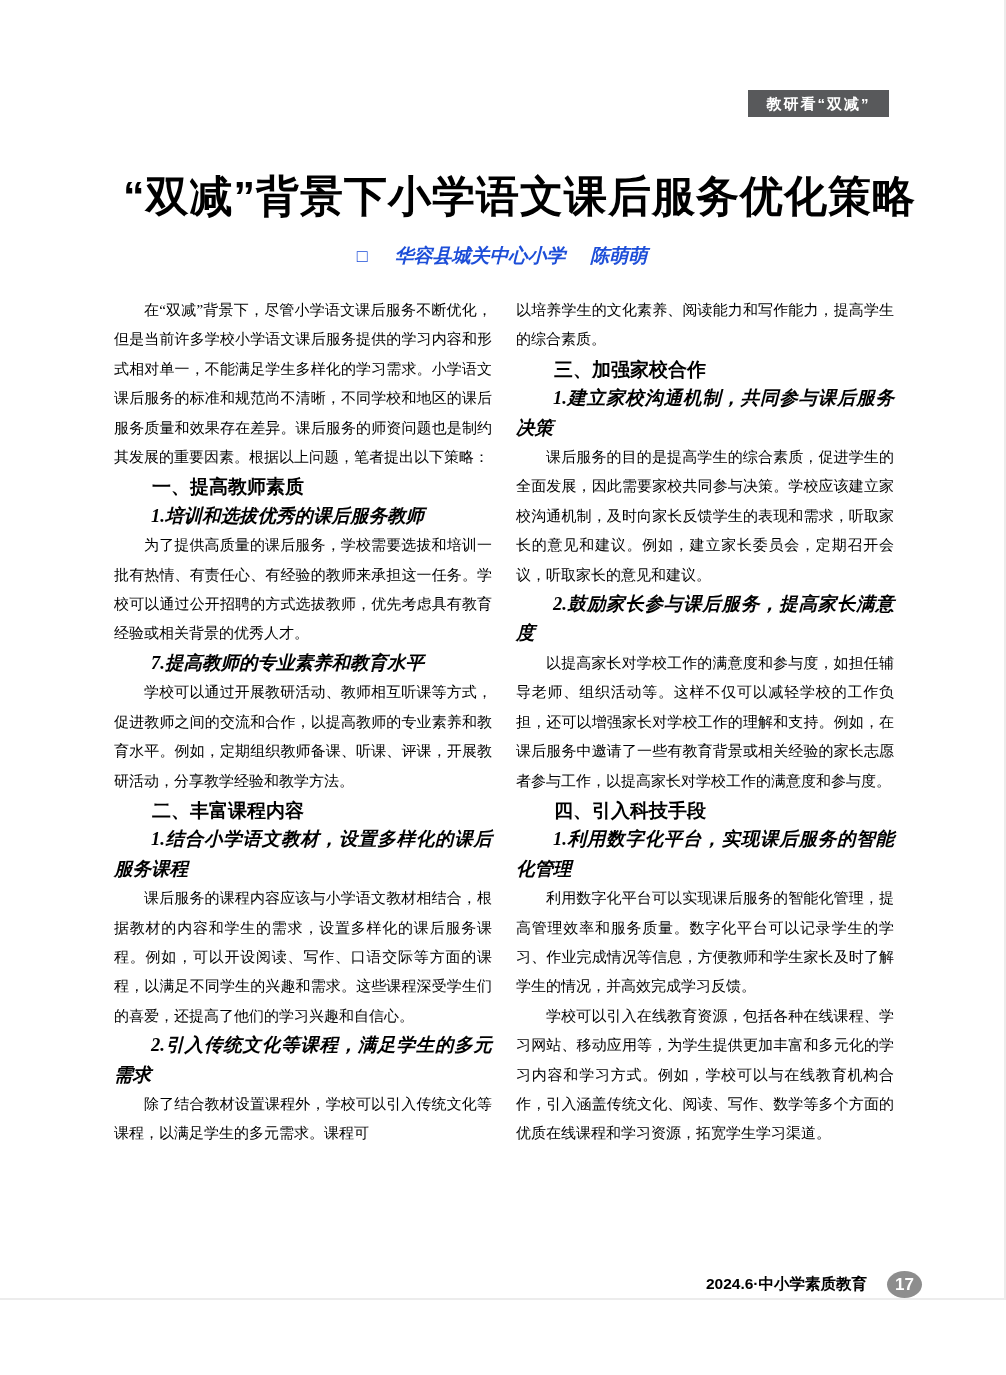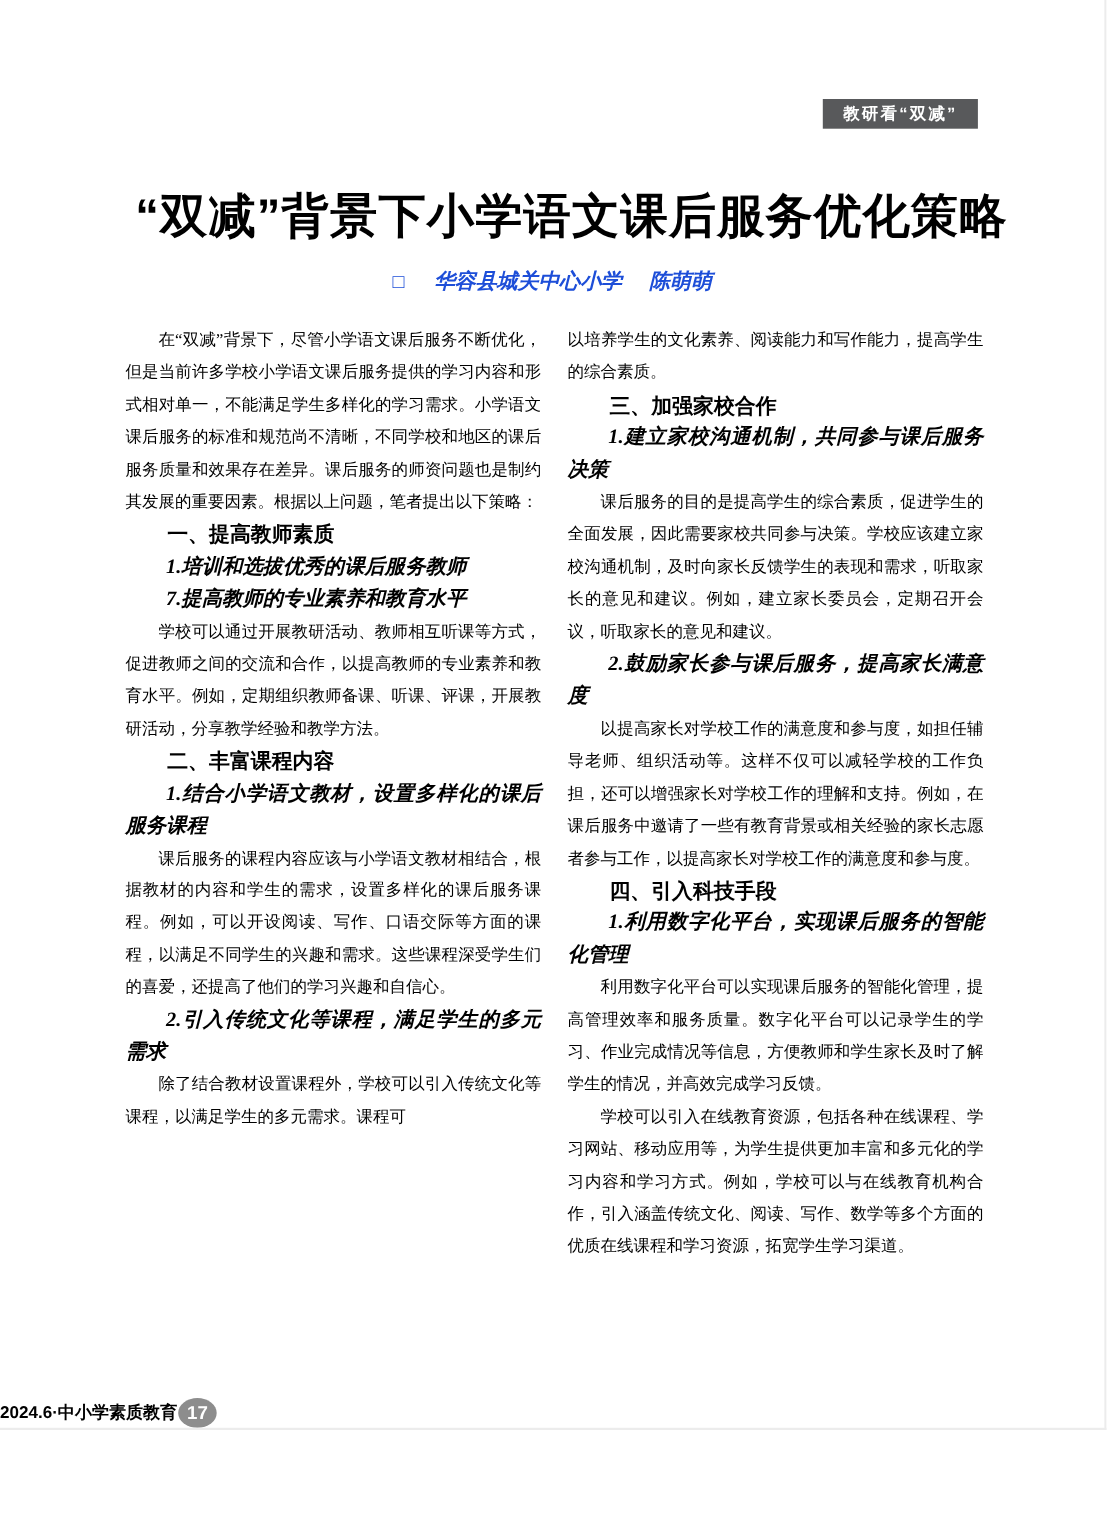--- a/index.html
+++ b/index.html
@@ -90,22 +90,23 @@
     font-weight: bold;
     text-indent: 2em;
     font-size: 18.5px !important;
   }
   .footer {
     position: absolute;
     top: 1271px;
     left: 0;
     width: 922px;
     display: flex;
+    justify-content: flex-end;
     align-items: center;
-    gap: 1px;
+    gap: 20px;
   }
   .footer-text {
     font-family: "Liberation Sans", "DejaVu Sans", sans-serif;
     font-weight: bold;
     font-size: 15.5px;
     color: #000;
   }
   .page-circle {
     width: 35px;
     height: 27px;
@@ -132,20 +133,21 @@
     <span class="marker">□</span>
     <span class="affil">华容县城关中心小学</span>
     <span class="name">陈萌萌</span>
   </div>
 
   <div class="body-cols">
     <div class="col">
       <p class="para">在“双减”背景下，尽管小学语文课后服务不断优化，但是当前许多学校小学语文课后服务提供的学习内容和形式相对单一，不能满足学生多样化的学习需求。小学语文课后服务的标准和规范尚不清晰，不同学校和地区的课后服务质量和效果存在差异。课后服务的师资问题也是制约其发展的重要因素。根据以上问题，笔者提出以下策略：</p>
       <p class="heading">一、提高教师素质</p>
       <p class="sub">1.培训和选拔优秀的课后服务教师</p>
+      <p class="para">为了提供高质量的课后服务，学校需要选拔和培训一批有热情、有责任心、有经验的教师来承担这一任务。学校可以通过公开招聘的方式选拔教师，优先考虑具有教育经验或相关背景的优秀人才。</p>
       <p class="sub">7.提高教师的专业素养和教育水平</p>
       <p class="para">学校可以通过开展教研活动、教师相互听课等方式，促进教师之间的交流和合作，以提高教师的专业素养和教育水平。例如，定期组织教师备课、听课、评课，开展教研活动，分享教学经验和教学方法。</p>
       <p class="heading">二、丰富课程内容</p>
       <p class="sub">1.结合小学语文教材，设置多样化的课后服务课程</p>
       <p class="para">课后服务的课程内容应该与小学语文教材相结合，根据教材的内容和学生的需求，设置多样化的课后服务课程。例如，可以开设阅读、写作、口语交际等方面的课程，以满足不同学生的兴趣和需求。这些课程深受学生们的喜爱，还提高了他们的学习兴趣和自信心。</p>
       <p class="sub">2.引入传统文化等课程，满足学生的多元需求</p>
       <p class="para">除了结合教材设置课程外，学校可以引入传统文化等课程，以满足学生的多元需求。课程可</p>
     </div>
     <div class="col">
       <p class="cont">以培养学生的文化素养、阅读能力和写作能力，提高学生的综合素质。</p>

